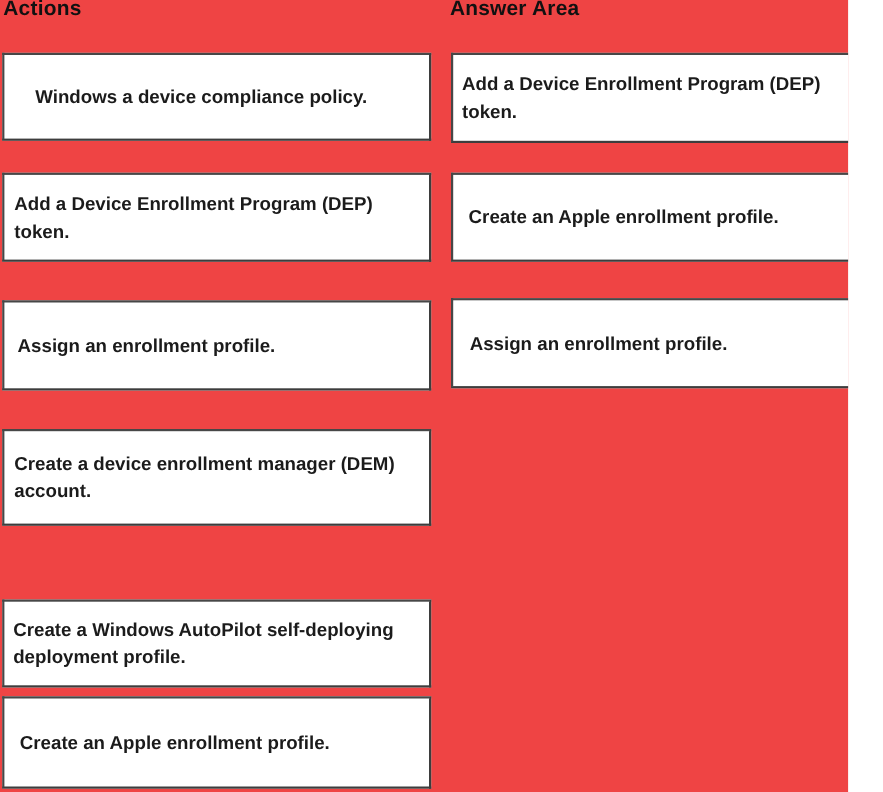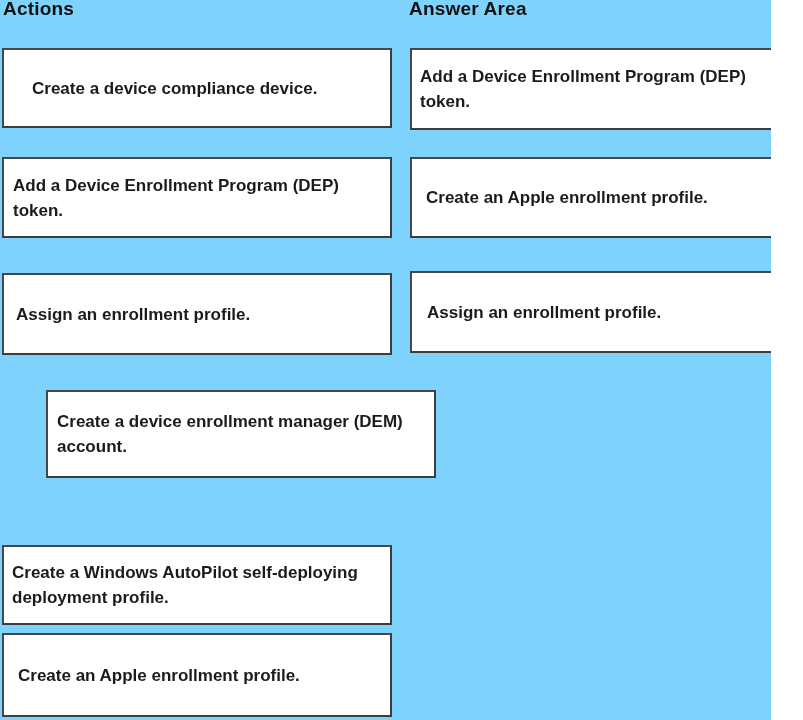--- a/index.html
+++ b/index.html
@@ -1,20 +1,20 @@
 <!DOCTYPE html>
 <html><head>
 <meta charset="utf-8">
 <style>
   html, body { margin: 0; padding: 0; background: #ffffff; }
   .canvas {
     position: relative;
     width: 771px;
     height: 720px;
-    background: #7dd3fc;
+    background: #ef4444;
     font-family: "Liberation Sans", sans-serif;
     color: #1b1b1b;
     overflow: hidden;
     text-decoration: underline;
   }
   .col-header {
     position: absolute;
     top: -2px;
     font-size: 19px;
     font-weight: bold;
@@ -36,40 +36,40 @@
     font-weight: bold;
     line-height: 25px;
     color: #1b1b1b;
   }
   .box span { display: block; }
   
   .lcol { left: 2px; width: 390px; }
   .l1 { top: 48px;  height: 80px; padding-left: 28px; padding-right: 14px; }
   .l2 { top: 157px; height: 81px; padding-left: 9px;  padding-right: 14px; }
   .l3 { top: 273px; height: 82px; padding-left: 12px; padding-right: 14px; }
-  .l4 { top: 390px; height: 88px; padding-left: 9px;  padding-right: 14px; margin-left: 44px; }
+  .l4 { top: 390px; height: 88px; padding-left: 9px;  padding-right: 14px; }
   .l5 { top: 503px; height: 80px; padding-left: 8px;  padding-right: 10px; margin-top: 42px; }
   .l6 { top: 633px; height: 84px; padding-left: 14px; padding-right: 14px; }
   
   .rcol { left: 410px; width: 391px; }
   .r1 { top: 48px;  height: 82px; padding-left: 8px;  padding-right: 14px; }
   .r2 { top: 157px; height: 81px; padding-left: 14px; padding-right: 14px; }
   .r3 { top: 271px; height: 82px; padding-left: 15px; padding-right: 14px; }
 </style>
 </head>
 <body>
 
 <div class="canvas">
 
   <div class="col-header actions-header">Actions</div>
 
   <div class="col-header answer-header">Answer Area</div>
 
   <div class="box lcol l1">
-    <span>Create a device compliance device.</span>
+    <span>Windows a device compliance policy.</span>
   </div>
 
   <div class="box lcol l2">
     <span>Add a Device Enrollment Program (DEP) token.</span>
   </div>
 
   <div class="box lcol l3">
     <span>Assign an enrollment profile.</span>
   </div>
 

